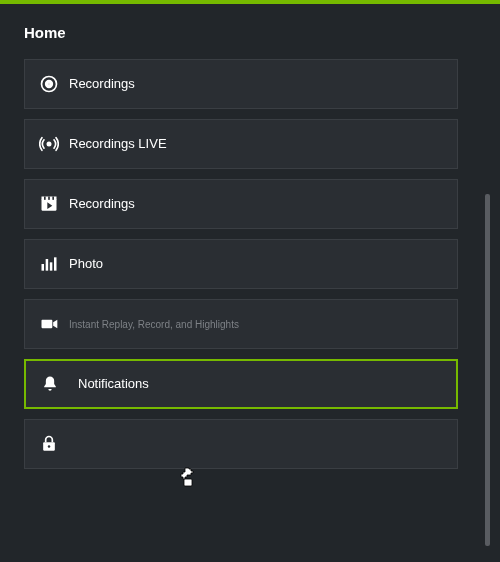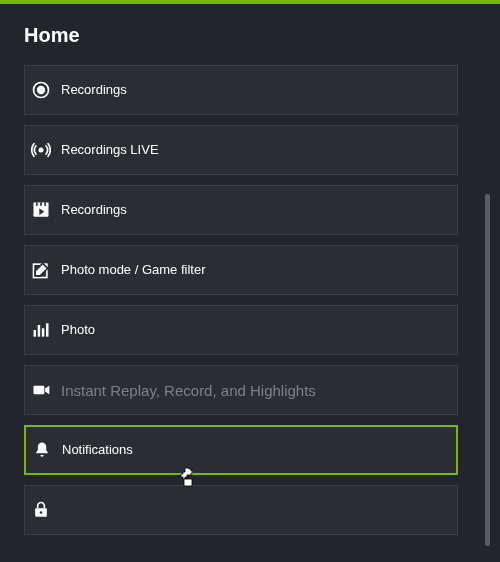--- a/index.html
+++ b/index.html
@@ -26,60 +26,61 @@
   .topbar{
     height:4px;
     width:100%;
     background:var(--topbar);
   }
   .container{
     padding:20px 24px 0 24px;
   }
   h1.page-title{
     margin:0 0 18px 0;
-    font-size:20px;
+    font-size:15px;
     font-weight:700;
   }
   .list{
     display:flex;
     flex-direction:column;
     gap:10px;
     padding-right:18px;
   }
   .item{
     display:flex;
     align-items:center;
     min-height:50px;
-    padding:10px 6px;
+    padding:10px 14px;
     background:var(--card);
     border:1px solid var(--card-border);
     cursor:pointer;
   }
   .item.selected{
     border:2px solid var(--highlight);
+    gap:8px;
   }
   .icon-wrap{
     width:30px;
     display:flex;
     justify-content:flex-start;
     align-items:center;
     flex-shrink:0;
   }
   .icon-wrap svg{display:block;}
   .labels{
     display:flex;
     flex-direction:column;
     line-height:1.25;
   }
   .label{
     font-size:13px;
     color:var(--text);
   }
   .sublabel{
-    font-size:15px;
+    font-size:10px;
     color:var(--subtext);
     margin-top:2px;
   }
   .scrollbar{
     position:absolute;
     right:10px;
     top:194px;
     width:5px;
     height:352px;
     background:var(--scroll);
@@ -139,31 +140,20 @@
           <rect x="11" y="3" width="2" height="4" fill="#2a2e33"></rect>
           <rect x="16" y="3" width="2" height="4" fill="#2a2e33"></rect>
           <polygon points="10,10 10,18 16,14" fill="#2a2e33"></polygon>
         </svg>
       </span>
       <div class="labels">
         <span class="label">Recordings</span>
       </div>
     </div>
 
-    <div class="item">
-      <span class="icon-wrap">
-        <svg width="20" height="20" viewBox="0 0 24 24" fill="none" stroke="#fff" stroke-width="2">
-          <rect x="3" y="5" width="16" height="16"></rect>
-          <path d="M14 4l6 6-9 9H5v-6z" fill="#fff" stroke="#2a2e33"></path>
-        </svg>
-      </span>
-      <div class="labels">
-        <span class="label">Photo mode / Game filter</span>
-      </div>
-    </div>
 
     <div class="item">
       <span class="icon-wrap">
         <svg width="20" height="20" viewBox="0 0 24 24" fill="#fff">
           <rect x="3" y="12" width="3" height="8"></rect>
           <rect x="8" y="6" width="3" height="14"></rect>
           <rect x="13" y="10" width="3" height="10"></rect>
           <rect x="18" y="4" width="3" height="16"></rect>
         </svg>
       </span>

